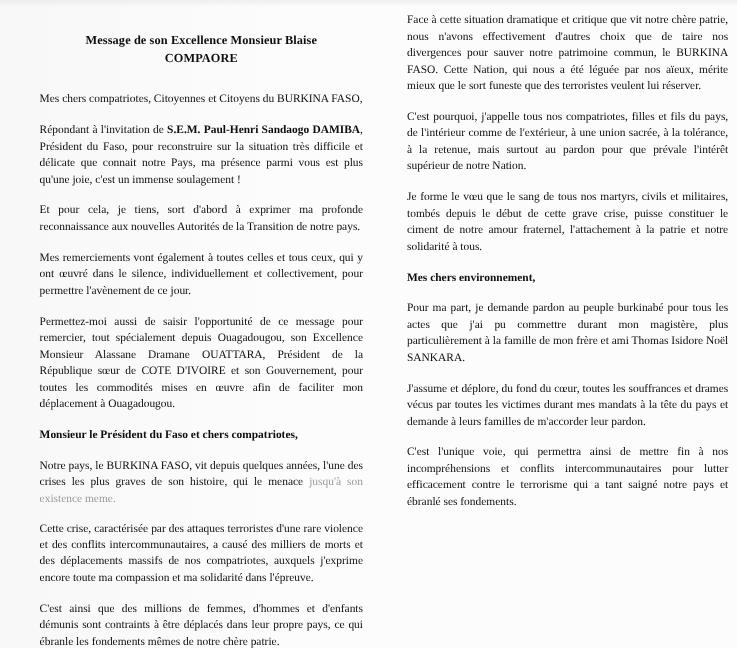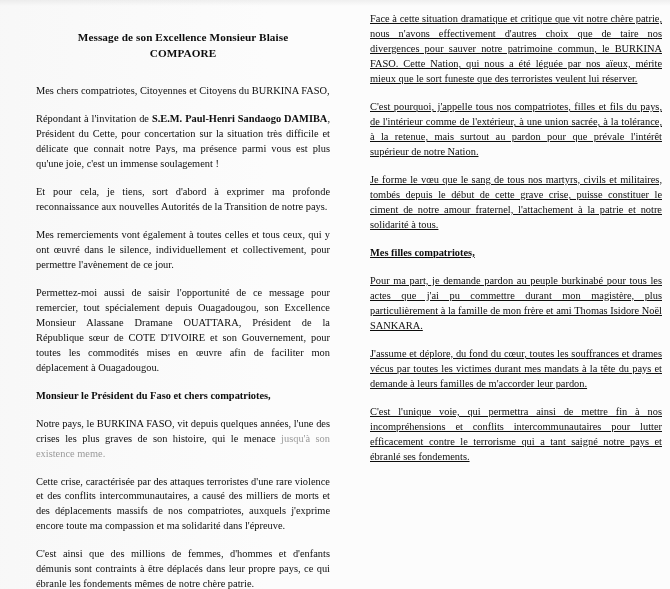--- a/index.html
+++ b/index.html
@@ -43,21 +43,20 @@
   .col {
     box-sizing: border-box;
   }
   .col-left {
     width: 340px;
     padding: 30px 10px 0 36px;
   }
   .col-right {
     width: 330px;
     padding: 12px 8px 0 30px;
-    text-decoration: underline;
   }
   .title-block {
     text-align: center;
     font-weight: bold;
     font-size: 11.2px;
     line-height: 1.42;
     margin: 0 0 22px 0;
     letter-spacing: .1px;
   }
   .title-block div {
@@ -94,21 +93,21 @@
 
     <div class="col col-left">
 
       <div class="title-block">
         <div>Message de son Excellence Monsieur Blaise</div>
         <div>COMPAORE</div>
       </div>
 
       <p class="para">Mes chers compatriotes, Citoyennes et Citoyens du BURKINA FASO,</p>
 
-      <p class="para"><span>Répondant à l'invitation de </span><span class="b">S.E.M. Paul-Henri Sandaogo DAMIBA</span><span>, Président du Cette, pour concertation sur la situation très difficile et délicate que connait notre Pays, ma présence parmi vous est plus qu'une joie, c'est un immense soulagement !</span></p>
+      <p class="para"><span>Répondant à l'invitation de </span><span class="b">S.E.M. Paul-Henri Sandaogo DAMIBA</span><span>, Président du Faso, pour reconstruire sur la situation très difficile et délicate que connait notre Pays, ma présence parmi vous est plus qu'une joie, c'est un immense soulagement !</span></p>
 
       <p class="para">Et pour cela, je tiens, sort d'abord à exprimer ma profonde reconnaissance aux nouvelles Autorités de la Transition de notre pays.</p>
 
       <p class="para">Mes remerciements vont également à toutes celles et tous ceux, qui y ont œuvré dans le silence, individuellement et collectivement, pour permettre l'avènement de ce jour.</p>
 
       <p class="para">Permettez-moi aussi de saisir l'opportunité de ce message pour remercier, tout spécialement depuis Ouagadougou, son Excellence Monsieur Alassane Dramane OUATTARA, Président de la République sœur de COTE D'IVOIRE et son Gouvernement, pour toutes les commodités mises en œuvre afin de faciliter mon déplacement à Ouagadougou.</p>
 
       <p class="para heading">Monsieur le Président du Faso et chers compatriotes,</p>
 
       <p class="para"><span>Notre pays, le BURKINA FASO, vit depuis quelques années, l'une des crises les plus graves de son histoire, qui le menace </span><span class="faded">jusqu'à son existence meme.</span></p>
@@ -120,21 +119,21 @@
     </div>
 
     <div class="col col-right">
 
       <p class="para">Face à cette situation dramatique et critique que vit notre chère patrie, nous n'avons effectivement d'autres choix que de taire nos divergences pour sauver notre patrimoine commun, le BURKINA FASO. Cette Nation, qui nous a été léguée par nos aïeux, mérite mieux que le sort funeste que des terroristes veulent lui réserver.</p>
 
       <p class="para">C'est pourquoi, j'appelle tous nos compatriotes, filles et fils du pays, de l'intérieur comme de l'extérieur, à une union sacrée, à la tolérance, à la retenue, mais surtout au pardon pour que prévale l'intérêt supérieur de notre Nation.</p>
 
       <p class="para">Je forme le vœu que le sang de tous nos martyrs, civils et militaires, tombés depuis le début de cette grave crise, puisse constituer le ciment de notre amour fraternel, l'attachement à la patrie et notre solidarité à tous.</p>
 
-      <p class="para heading">Mes filles compatriotes,</p>
+      <p class="para heading">Mes chers environnement,</p>
 
       <p class="para">Pour ma part, je demande pardon au peuple burkinabé pour tous les actes que j'ai pu commettre durant mon magistère, plus particulièrement à la famille de mon frère et ami Thomas Isidore Noël SANKARA.</p>
 
       <p class="para">J'assume et déplore, du fond du cœur, toutes les souffrances et drames vécus par toutes les victimes durant mes mandats à la tête du pays et demande à leurs familles de m'accorder leur pardon.</p>
 
 
 
       <p class="para">C'est l'unique voie, qui permettra ainsi de mettre fin à nos incompréhensions et conflits intercommunautaires pour lutter efficacement contre le terrorisme qui a tant saigné notre pays et ébranlé ses fondements.</p>
 
     </div>

